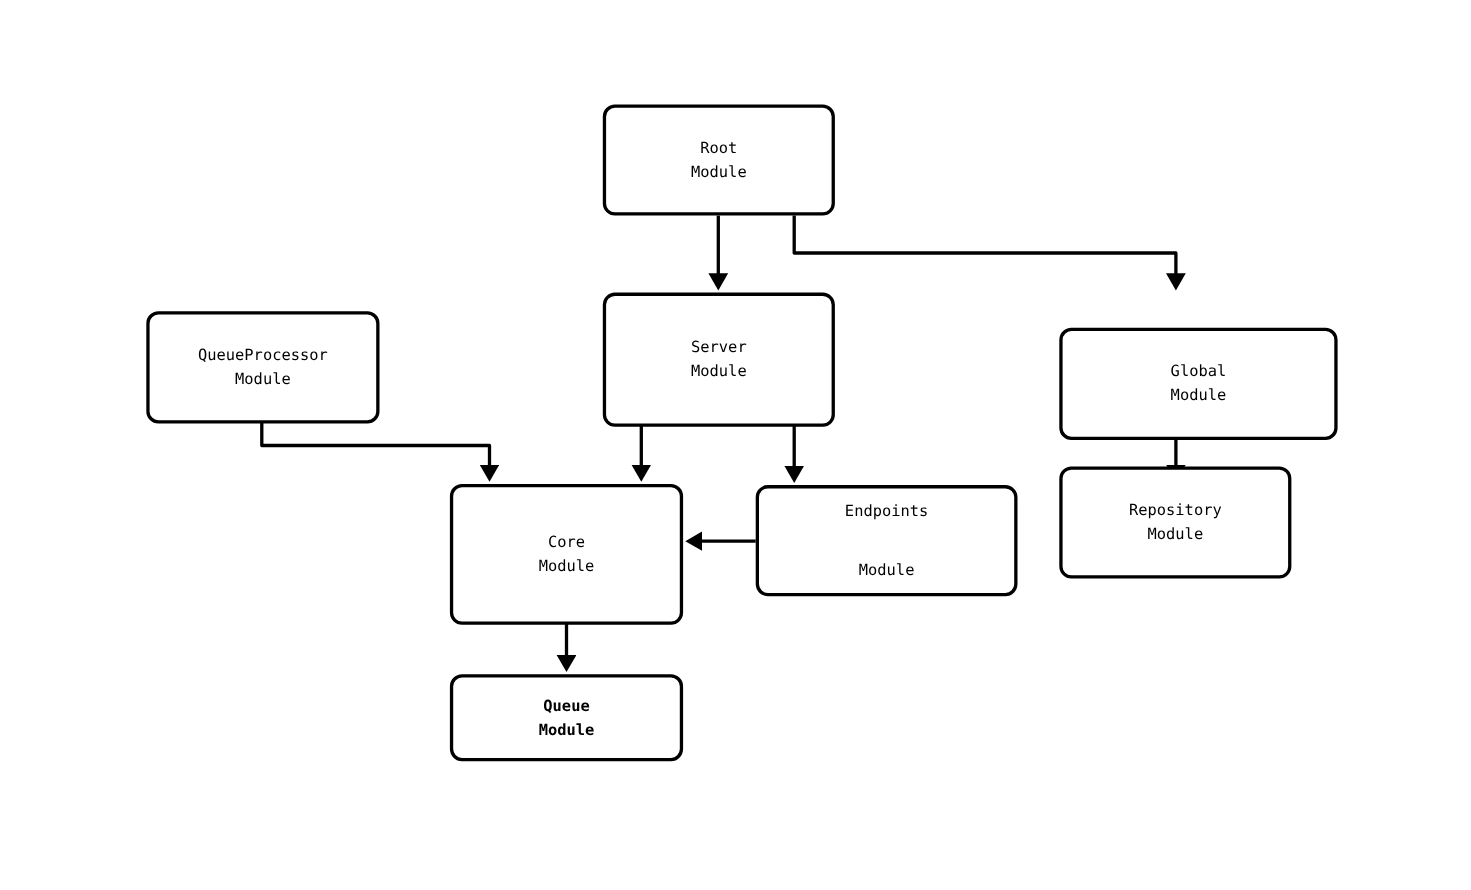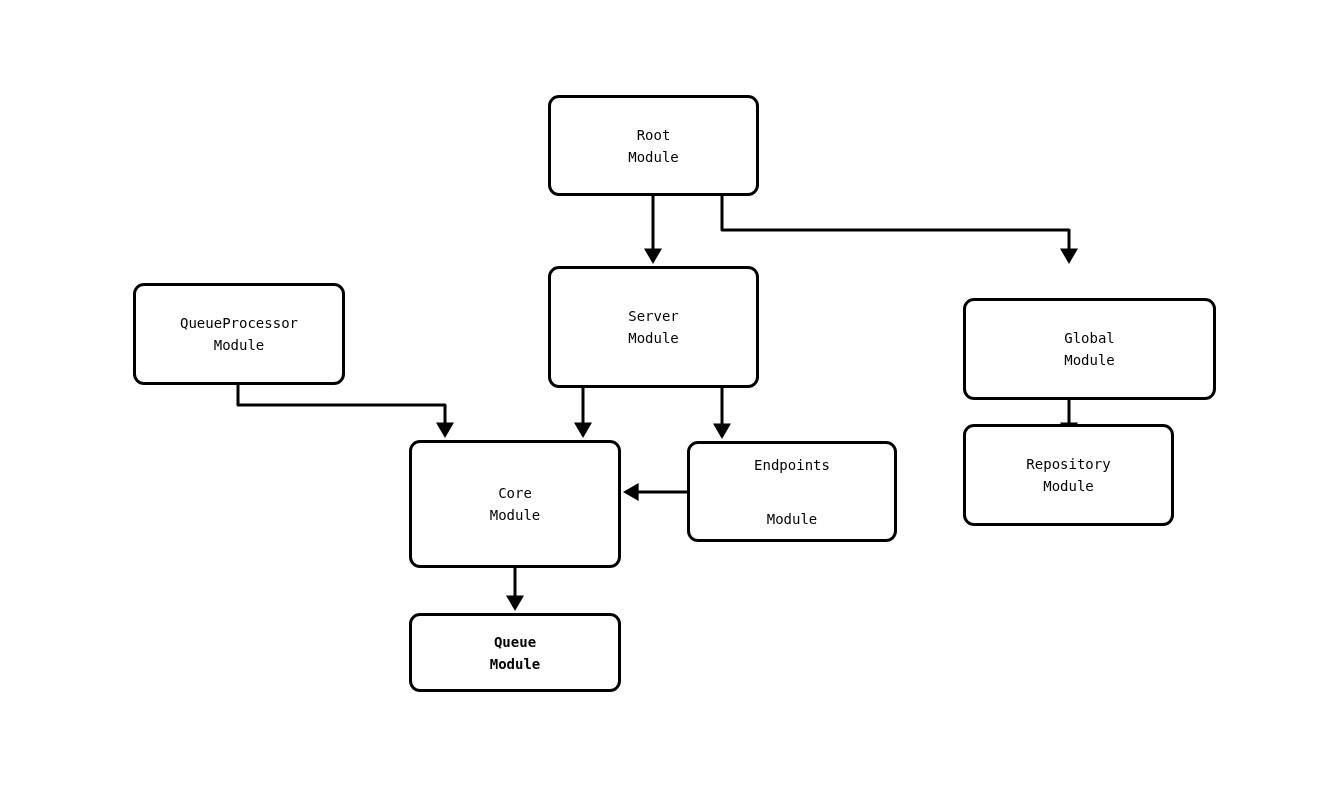--- a/index.html
+++ b/index.html
@@ -107,21 +107,21 @@
   <div class="node" style="left:963px; top:266px; width:253px; height:102px;margin-top:32px;">
     <div class="node-label">Global</div>
     <div class="node-label">Module</div>
   </div>
 
   <div class="node" style="left:409px; top:440px; width:212px; height:128px;">
     <div class="node-label">Core</div>
     <div class="node-label">Module</div>
   </div>
 
-  <div class="node" style="left:687px; top:441px; width:210px; height:101px;gap:32px;">
+  <div class="node" style="left:687px; top:441px; width:238px; height:101px;gap:32px;">
     <div class="node-label">Endpoints</div>
     <div class="node-label">Module</div>
   </div>
 
   <div class="node" style="left:963px; top:424px; width:211px; height:102px;">
     <div class="node-label">Repository</div>
     <div class="node-label">Module</div>
   </div>
 
   <div class="node" style="left:409px; top:613px; width:212px; height:79px;font-weight:bold;">

